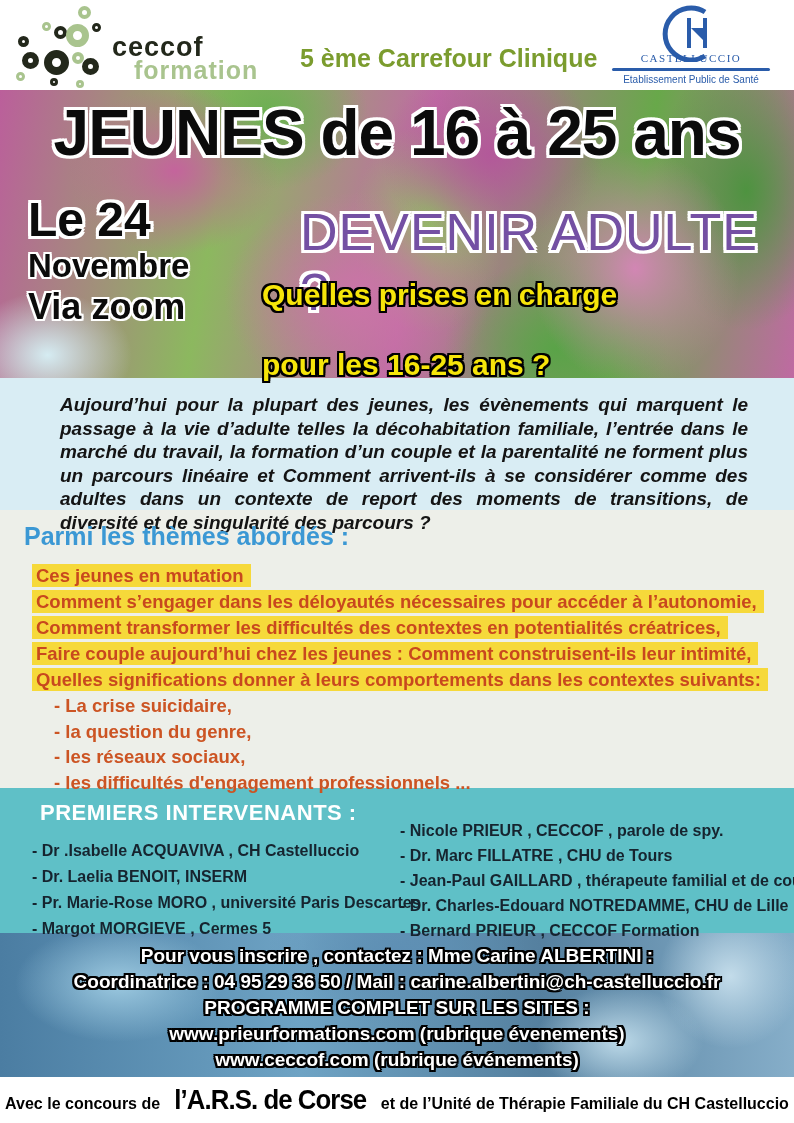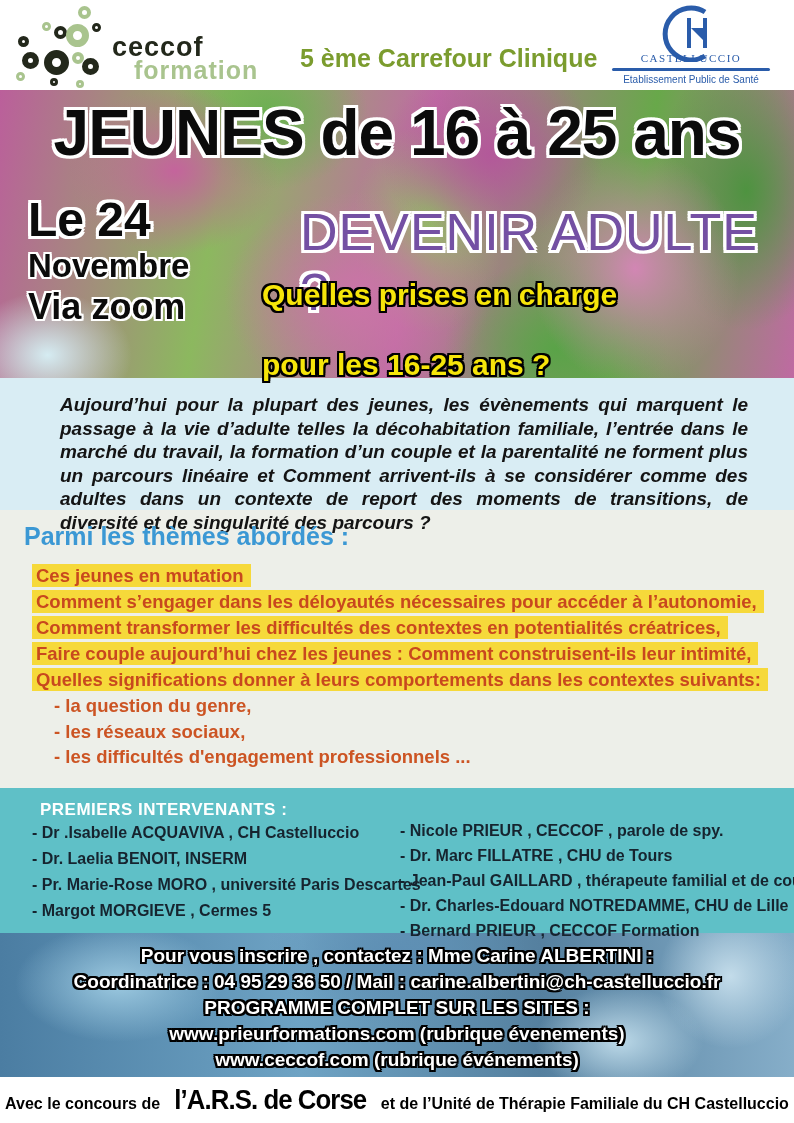--- a/index.html
+++ b/index.html
@@ -53,21 +53,21 @@
   .themes{height:278px;background:#edefe9;box-sizing:border-box;padding:12px 0 0 24px;}
   .themes-heading{color:#3b98d4;font-weight:bold;font-size:25px;margin:0 0 12px 0;}
   .hl-line{line-height:25px;margin:0 0 0 8px;}
   .hl-line span{background:#f6d93a;color:#c8481e;font-weight:bold;font-size:18.5px;padding:1px 7px 1px 4px;}
   .sub-line{line-height:25.5px;margin-left:30px;color:#cc5423;font-weight:bold;font-size:18.5px;}
 
   
   .speakers{height:145px;background:#5fc0c7;box-sizing:border-box;padding:10px 10px 0 32px;display:flex;}
   .speakers-left{width:368px;}
   .speakers-right{flex:1;padding-top:20px;}
-  .speakers-heading{color:#fff;font-weight:bold;font-size:17px;letter-spacing:0.5px;margin:2px 0 0 8px;}
+  .speakers-heading{color:#fff;font-weight:bold;font-size:22px;letter-spacing:0.5px;margin:2px 0 12px 8px;}
   .speaker{color:#16242f;font-weight:bold;font-size:16px;line-height:26px;white-space:nowrap;}
   .speakers-right .speaker{line-height:25px;}
 
   
   .contact{height:144px;box-sizing:border-box;padding-top:10px;text-align:center;
     background:
       radial-gradient(ellipse 160px 90px at 15% 35%, #9cc9e0 0%, rgba(156,201,224,0) 65%),
       radial-gradient(ellipse 140px 90px at 78% 75%, #bcd9e8 0%, rgba(188,217,232,0) 60%),
       radial-gradient(ellipse 200px 110px at 50% 15%, #5e8fb4 0%, rgba(94,143,180,0) 65%),
       radial-gradient(ellipse 120px 120px at 92% 30%, #c3dcea 0%, rgba(195,220,234,0) 60%),
@@ -135,20 +135,21 @@
     <p>Aujourd’hui pour la plupart des jeunes, les évènements qui marquent le passage à la vie d’adulte telles la décohabitation familiale, l’entrée dans le marché du travail, la formation d’un couple et la parentalité ne forment plus un parcours linéaire et Comment arrivent-ils à se considérer comme des adultes dans un contexte de report des moments de transitions, de diversité et de singularité des parcours ?</p>
   </div>
 
   <div class="themes">
     <div class="themes-heading">Parmi les thèmes abordés :</div>
     <div class="hl-line"><span>Ces jeunes en mutation</span></div>
     <div class="hl-line"><span>Comment s’engager dans les déloyautés nécessaires pour accéder à l’autonomie,</span></div>
     <div class="hl-line"><span>Comment  transformer les difficultés des contextes  en  potentialités créatrices,</span></div>
     <div class="hl-line"><span>Faire couple aujourd’hui chez les jeunes :  Comment construisent-ils leur intimité,</span></div>
     <div class="hl-line"><span>Quelles significations donner à leurs comportements dans les contextes  suivants:</span></div>
+    <div class="sub-line">- La crise suicidaire,</div>
     <div class="sub-line">- la question du genre,</div>
     <div class="sub-line">- les réseaux sociaux,</div>
     <div class="sub-line">- les difficultés d'engagement professionnels ...</div>
   </div>
 
   <div class="speakers">
     <div class="speakers-left">
       <div class="speakers-heading">PREMIERS INTERVENANTS :</div>
       <div class="speaker">-  Dr .Isabelle ACQUAVIVA , CH Castelluccio</div>
       <div class="speaker">-  Dr. Laelia BENOIT, INSERM</div>

